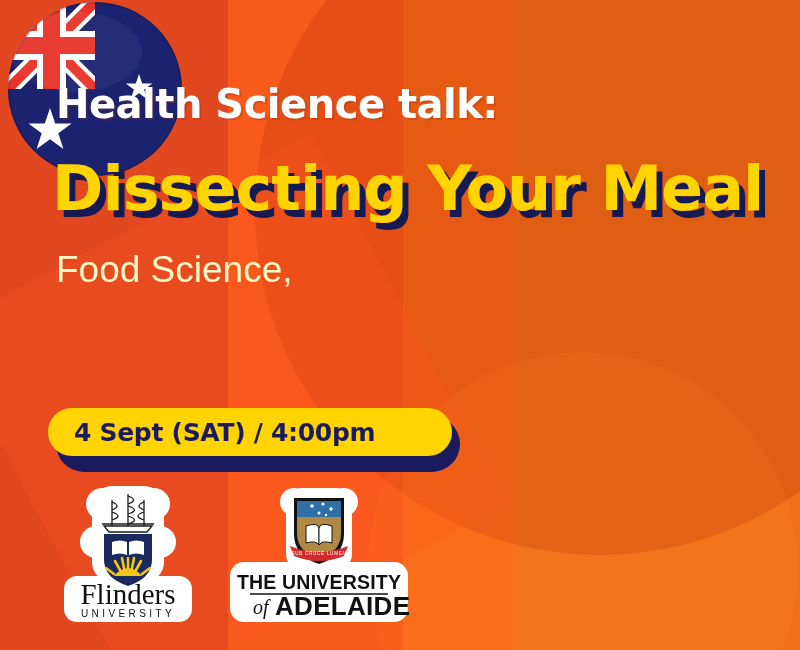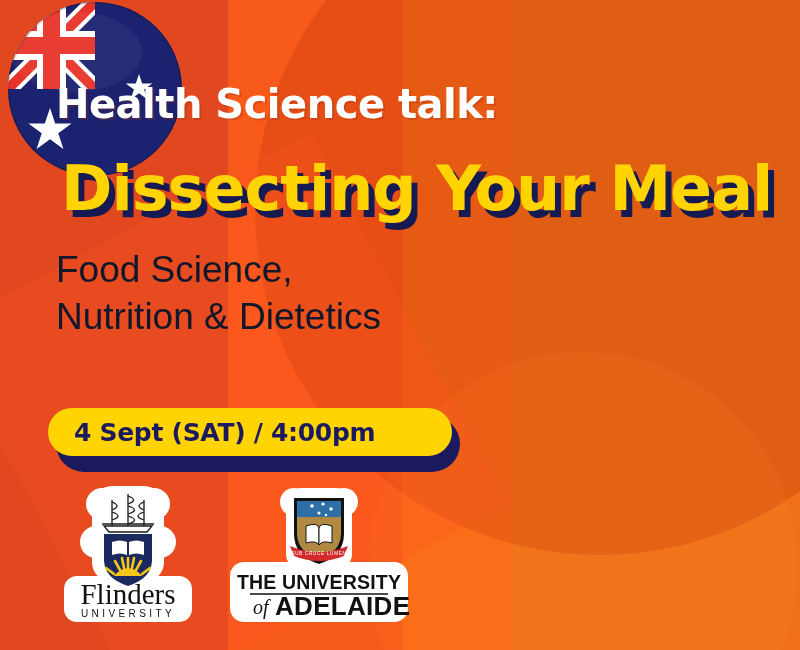--- a/index.html
+++ b/index.html
@@ -70,27 +70,26 @@
     position:absolute;
     left:52px; top:158px;
     color:#FFD400;
     font-family:"DejaVu Sans", sans-serif;
     font-weight:bold;
     font-size:62px;
     letter-spacing:-1px;
     line-height:1;
     white-space:nowrap;
     text-shadow:6px 7px 0 #151A52;
-    margin-left:9px;
   }
 
   .subtitle{
     position:absolute;
     left:56px; top:246px;
-    color:#0f172a;
+    color:#fef9c3;
     font-family:"Liberation Sans", sans-serif;
     font-weight:normal;
     font-size:37px;
     line-height:1.28;
     letter-spacing:0px;
   }
 
   
   .pill-wrap{ position:absolute; left:48px; top:408px; }
   .pill-shadow{
@@ -140,21 +139,20 @@
   </div>
 
   <div class="content">
 
     <div class="kicker">Health Science talk:</div>
 
     <div class="headline">Dissecting Your Meal</div>
 
     <div class="subtitle">
       <div>Food Science,</div>
-      <div>Nutrition &amp; Dietetics</div>
     </div>
 
     <div class="pill-wrap">
       <div class="pill-shadow"></div>
       <div class="pill">
         <span class="pill-text">4 Sept (SAT) / 4:00pm</span>
       </div>
     </div>
 
     <div class="logo logo-flinders">

